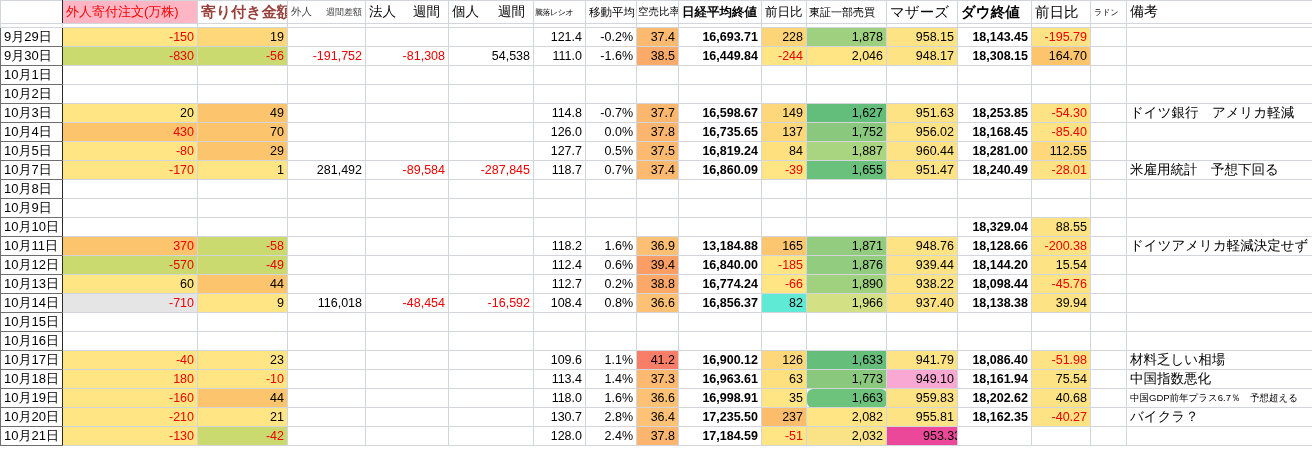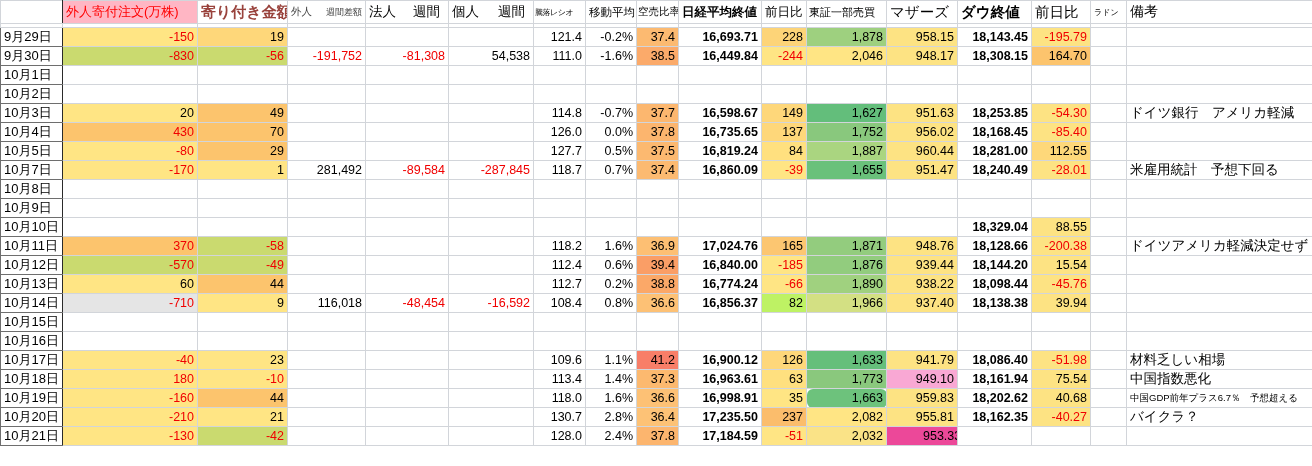--- a/index.html
+++ b/index.html
@@ -329,21 +329,21 @@
         <tr>
           <td class="c-date">10月11日</td>
           <td class="c-b num red" style="background: rgb(252, 196, 109);">370</td>
           <td class="c-c num red" style="background: rgb(202, 218, 111);">-58</td>
           <td class="c-d num"></td>
           <td class="c-e num"></td>
           <td class="c-f num"></td>
           <td class="c-g num">118.2</td>
           <td class="c-h num">1.6%</td>
           <td class="c-i num" style="background: rgb(253, 191, 115);">36.9</td>
-          <td class="c-j num bold">17,024.76</td>
+          <td class="c-j num bold">13,184.88</td>
           <td class="c-k num" style="background: rgb(252, 198, 113);">165</td>
           <td class="c-l num" style="background: rgb(147, 204, 126);">1,871</td>
           <td class="c-m num" style="background: rgb(253, 227, 131);">948.76</td>
           <td class="c-n num bold">18,128.66</td>
           <td class="c-o num red" style="background: rgb(253, 227, 131);">-200.38</td>
           <td class="c-p"></td>
           <td class="c-q">ドイツアメリカ軽減決定せず</td>
         </tr>
         <tr>
           <td class="c-date">10月12日</td>
@@ -387,21 +387,21 @@
           <td class="c-date">10月14日</td>
           <td class="c-b num red" style="background: #e5e5e5;">-710</td>
           <td class="c-c num" style="background: rgb(255, 229, 132);">9</td>
           <td class="c-d num">116,018</td>
           <td class="c-e num red">-48,454</td>
           <td class="c-f num red">-16,592</td>
           <td class="c-g num">108.4</td>
           <td class="c-h num">0.8%</td>
           <td class="c-i num" style="background: rgb(253, 193, 117);">36.6</td>
           <td class="c-j num bold">16,856.37</td>
-          <td class="c-k num" style="background: #bef264; text-align: right;">82</td>
+          <td class="c-k num" style="background: #5eead4; text-align: right;">82</td>
           <td class="c-l num" style="background: rgb(211, 224, 131);">1,966</td>
           <td class="c-m num" style="background: rgb(253, 227, 131);">937.40</td>
           <td class="c-n num bold">18,138.38</td>
           <td class="c-o num" style="background: rgb(253, 227, 131);">39.94</td>
           <td class="c-p"></td>
           <td class="c-q"></td>
         </tr>
         <tr>
           <td class="c-date">10月15日</td>
           <td class="c-b num"></td>

